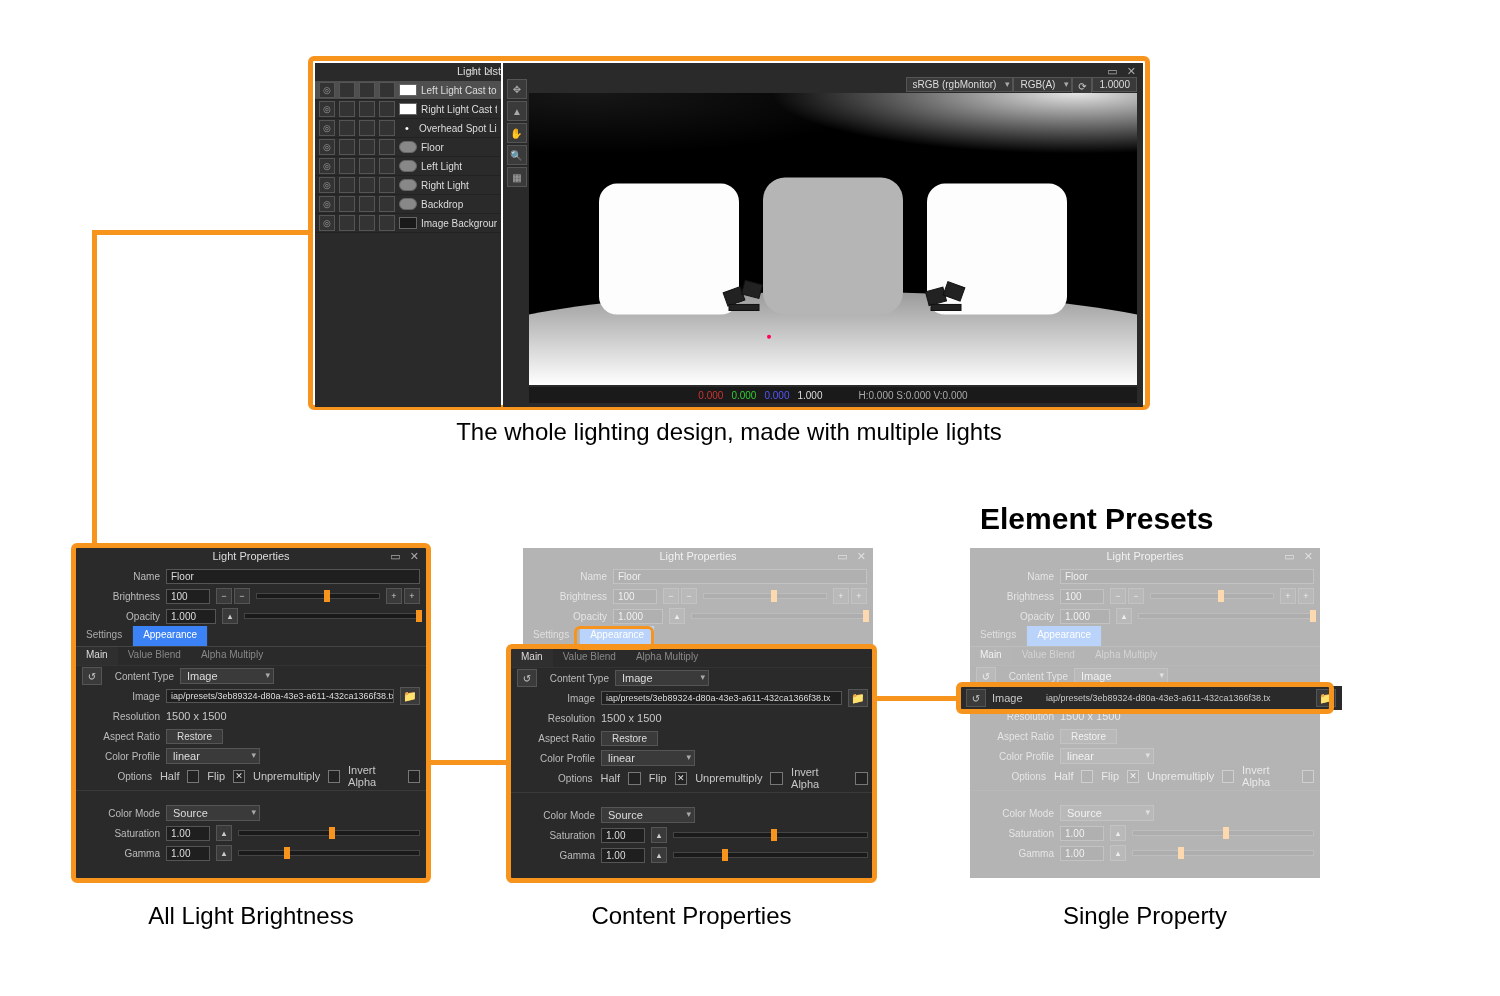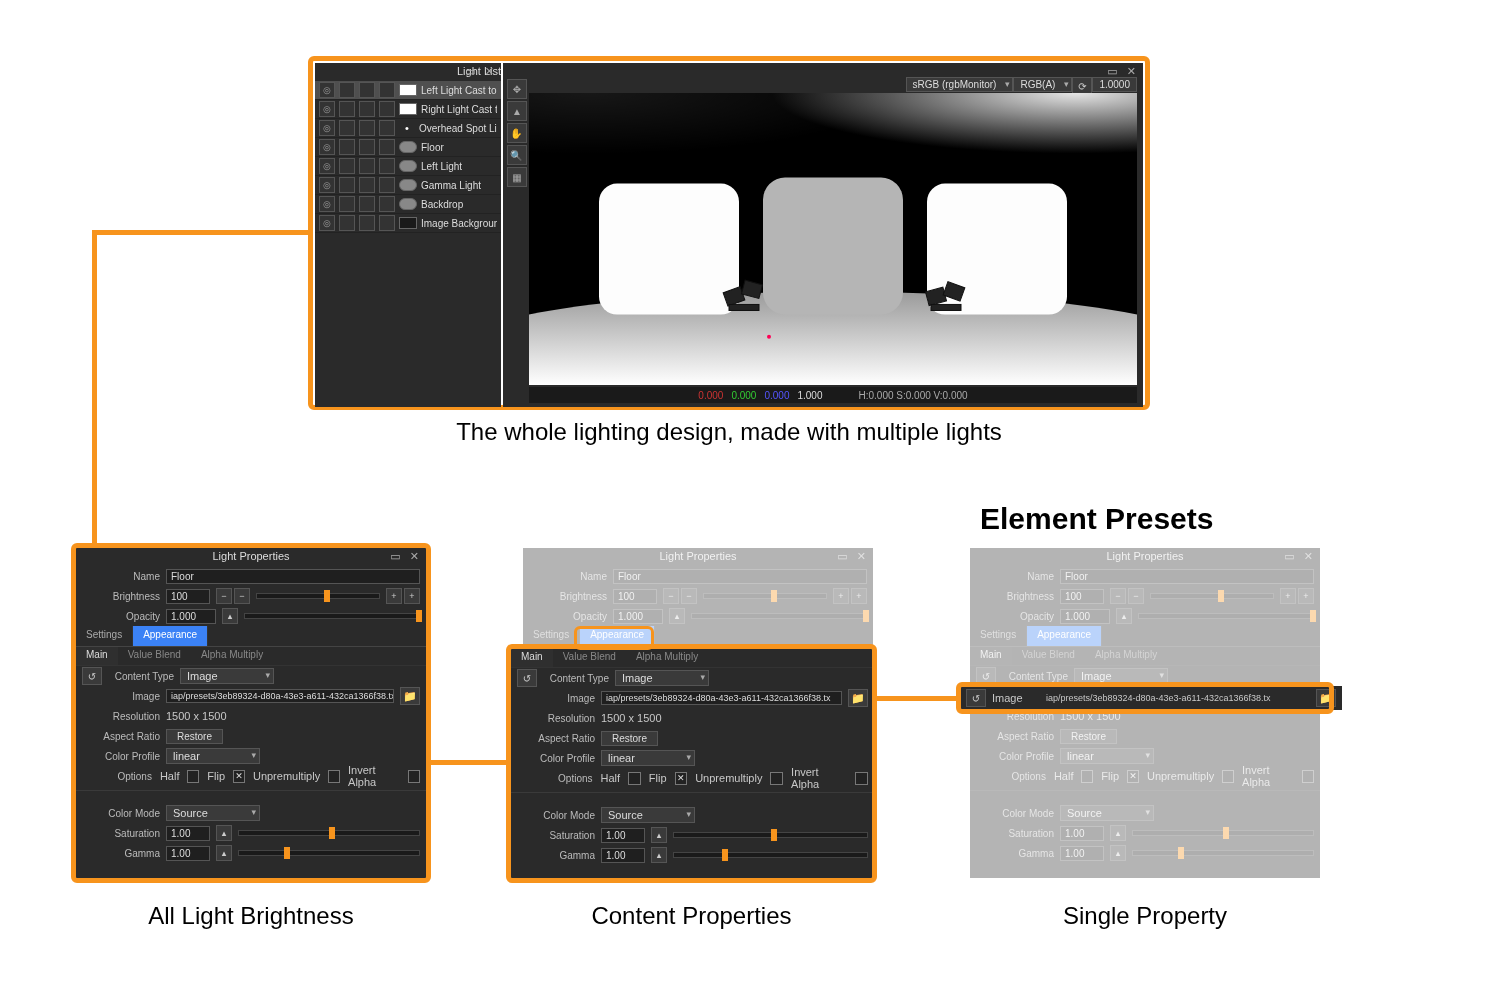--- a/index.html
+++ b/index.html
@@ -107,21 +107,21 @@
             <span class="cell"></span>
             <span class="sw" style="background:#888;border-radius:6px"></span>
             <span class="lbl">Left Light</span>
           </div>
       <div class="llrow">
             <span class="cell">◎</span>
             <span class="cell"></span>
             <span class="cell"></span>
             <span class="cell"></span>
             <span class="sw" style="background:#888;border-radius:6px"></span>
-            <span class="lbl">Gamma Light</span>
+            <span class="lbl">Right Light</span>
           </div>
       <div class="llrow">
             <span class="cell">◎</span>
             <span class="cell"></span>
             <span class="cell"></span>
             <span class="cell"></span>
             <span class="sw" style="background:#888;border-radius:6px"></span>
             <span class="lbl">Backdrop</span>
           </div>
       <div class="llrow">

